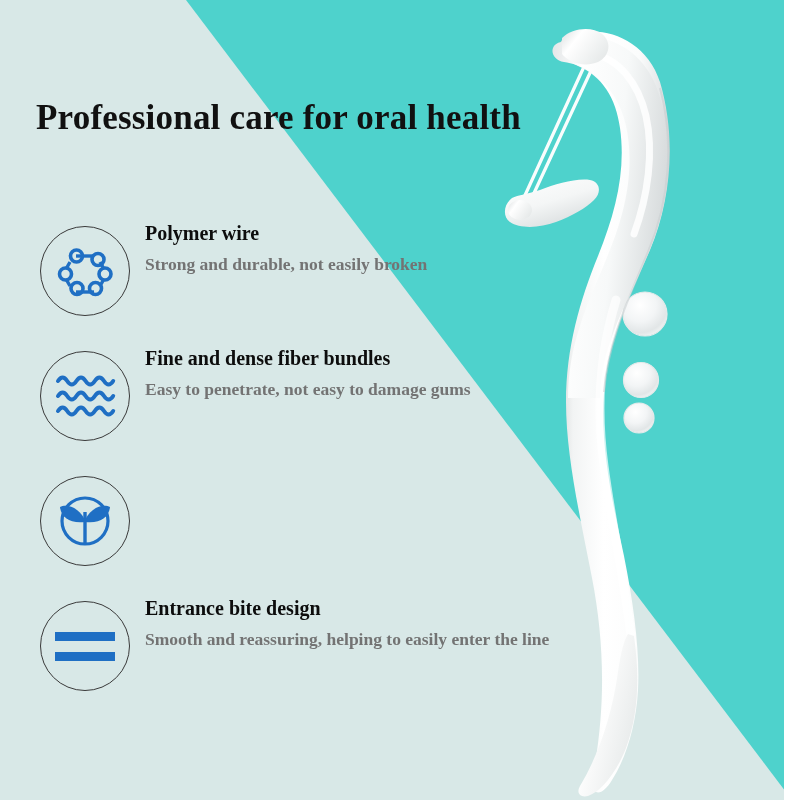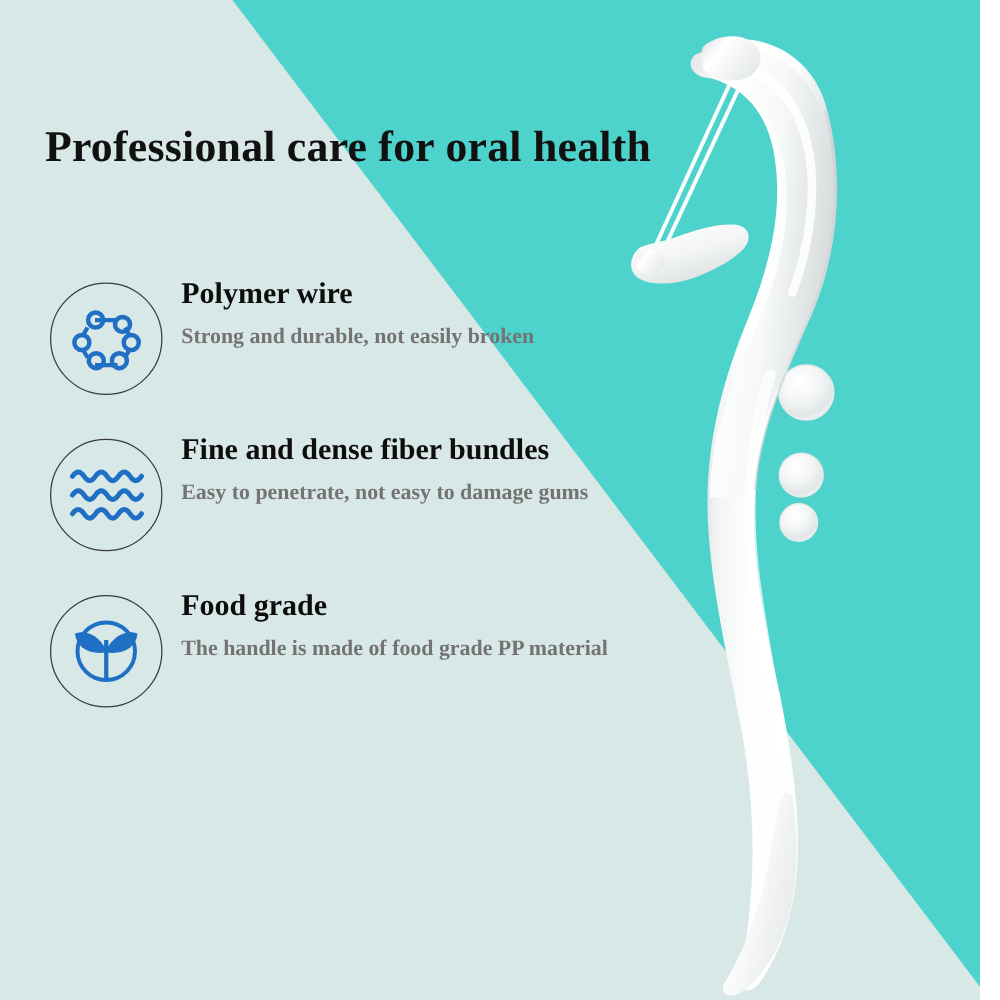--- a/index.html
+++ b/index.html
@@ -63,21 +63,21 @@
     display: flex;
     align-items: center;
     justify-content: center;
   }
   .feature-text {
     position: absolute;
     left: 105px;
     top: 0;
   }
   .feature-title {
-    font-size: 24px;
+    font-size: 20px;
     font-weight: bold;
     color: #0d0d0d;
     line-height: 1.1;
     white-space: nowrap;
   }
   .feature-sub {
     margin-top: 10px;
     font-size: 17.5px;
     font-weight: bold;
     color: #737373;
@@ -255,20 +255,28 @@
 
   <div class="feature-row" id="feature-2">
     <div class="icon-badge">
       <svg width="62" height="62" viewBox="0 0 62 62">
         <circle cx="31" cy="31" r="23" fill="none" stroke="#1f6fc4" stroke-width="3.2"></circle>
         <line x1="31" y1="22" x2="31" y2="54" stroke="#1f6fc4" stroke-width="3.4"></line>
         <path d="M31,30 C24,16 12,14 6,17 C7,27 16,34 31,32 Z" fill="#1f6fc4"></path>
         <path d="M31,30 C38,16 50,14 56,17 C55,27 46,34 31,32 Z" fill="#1f6fc4"></path>
       </svg>
     </div>
+  </div>
+
+  <div class="feature-row" id="feature-3">
+    <div class="icon-badge">
+      <svg width="64" height="44" viewBox="0 0 64 44">
+        <rect x="2" y="8" width="60" height="9" fill="#1f6fc4"></rect>
+        <rect x="2" y="28" width="60" height="9" fill="#1f6fc4"></rect>
+      </svg>
+    </div>
     <div class="feature-text">
-      <div class="feature-title">Food grade</div>
-      <div class="feature-sub">The handle is made of food grade PP material</div>
-    </div>
-  </div>
-
+      <div class="feature-title">Entrance bite design</div>
+      <div class="feature-sub">Smooth and reassuring, helping to easily enter the line</div>
+    </div>
+  </div>
 
 </div>
 
 </body></html>

